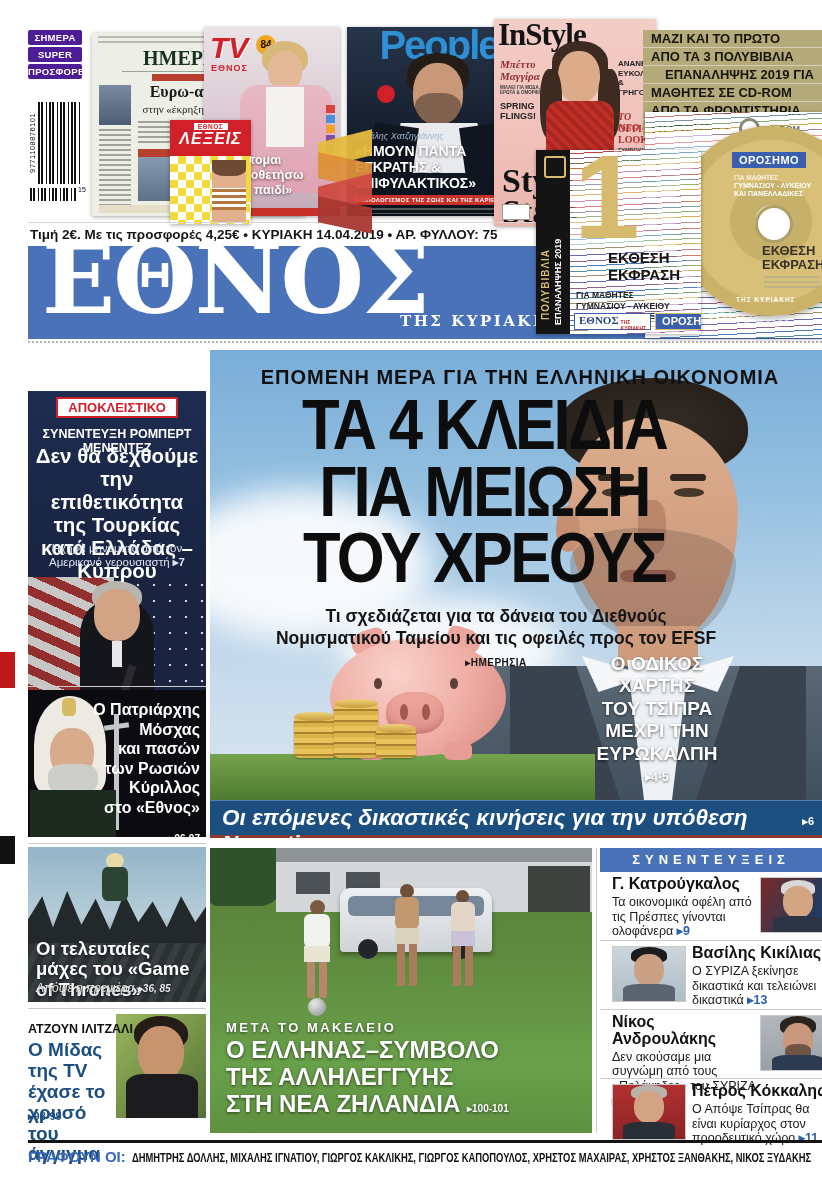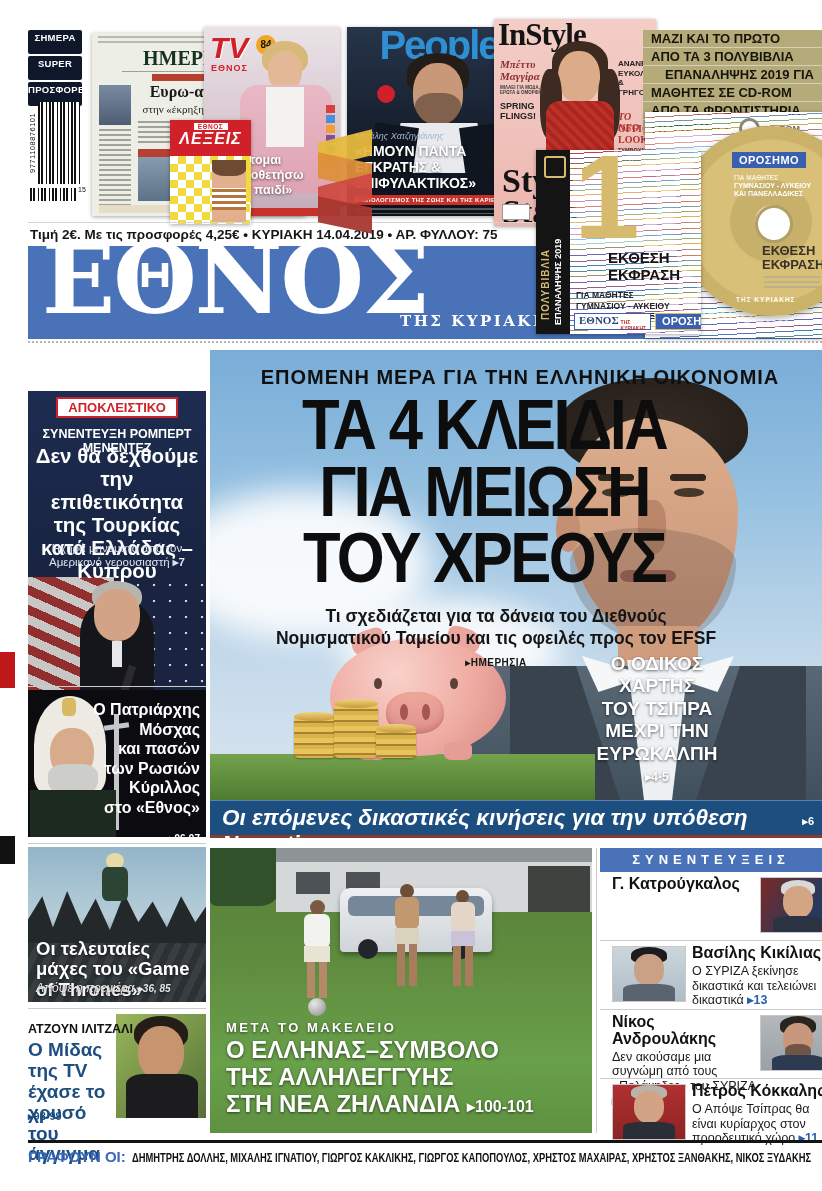--- a/index.html
+++ b/index.html
@@ -6,21 +6,21 @@
   #page{position:relative;width:822px;height:1191px;background:#fff;overflow:hidden;
         font-family:"Liberation Sans",sans-serif;color:#111;margin:0 auto;}
   .abs{position:absolute;}
   .hl{position:absolute;background:#ccc;}
   .cover{position:absolute;overflow:hidden;background:#fff;box-shadow:0 1px 4px rgba(0,0,0,.35);}
   .flines{background:repeating-linear-gradient(#a2a29a 0 2px,transparent 2px 5px);}
   .wavy{background:
     repeating-linear-gradient(177deg,#ffffff 0 5px,rgba(210,80,90,.55) 5px 6px,#ffffff 6px 10px,
       rgba(70,130,200,.55) 10px 11px,#ffffff 11px 15px,rgba(90,170,120,.5) 15px 16px,
       #ffffff 16px 20px,rgba(230,170,60,.55) 20px 21px,#ffffff 21px 26px,rgba(150,90,180,.45) 26px 27px);}
-  .offer-box{width:54px;height:24px;background:#0f172a;color:#fff;font-weight:bold;font-size:9.5px;
+  .offer-box{width:54px;height:15px;background:#4c1d95;color:#fff;font-weight:bold;font-size:9.5px;
       text-align:center;line-height:15px;margin-bottom:2px;border-radius:2px;letter-spacing:.3px;}
   .bars{background:repeating-linear-gradient(90deg,#111 0 2px,#fff 2px 3px,#111 3px 5px,#fff 5px 8px,#111 8px 9px,#fff 9px 11px);}
   .big-headline{font-weight:bold;font-size:70px;line-height:.95;letter-spacing:-3px;color:#0d0d0d;
       transform:scaleX(.88);transform-origin:center;white-space:nowrap;text-align:center;}
   .coin{background:repeating-linear-gradient(180deg,#e9c45c 0 5px,#a9812f 5px 7px,#d9b34a 7px 11px);
       border-radius:5px;position:absolute;box-shadow:0 1px 2px rgba(0,0,0,.3);}
   .coin-top{position:absolute;height:9px;border-radius:50%;background:linear-gradient(#f0d37a,#c79b3c);}
   .iv-item{position:absolute;left:12px;width:222px;height:61px;}
   .iv-name{font-weight:bold;font-size:16px;color:#111;line-height:1.05;margin:0 0 2px 0;}
   .iv-text{font-size:12.5px;line-height:1.18;color:#1a1a1a;margin:0;}
@@ -423,33 +423,35 @@
       <div class="abs" style="left:17px;top:56px;width:8px;height:40px;background:#a87c5c;"></div>
     </div>
     <div class="abs" style="left:98px;top:150px;width:18px;height:18px;border-radius:50%;
          background:radial-gradient(circle at 35% 30%,#e8e8e8,#8a8a8a);"></div>
     <div class="abs shadowtxt" style="left:16px;top:172px;color:#fff;">
       <div style="font-weight:bold;font-size:13px;letter-spacing:2.5px;">ΜΕΤΑ ΤΟ ΜΑΚΕΛΕΙΟ</div>
       <div style="font-weight:bold;font-size:24px;line-height:1.12;margin-top:2px;">Ο ΕΛΛΗΝΑΣ–ΣΥΜΒΟΛΟ</div>
       <div style="font-weight:bold;font-size:24px;line-height:1.12;">ΤΗΣ ΑΛΛΗΛΕΓΓΥΗΣ</div>
       <div style="font-weight:bold;font-size:24px;line-height:1.12;">
         <span>ΣΤΗ ΝΕΑ ΖΗΛΑΝΔΙΑ</span>
-        <span style="font-size:16px;font-weight:bold;margin-top:47px;">▸100-101</span>
+        <span style="font-size:10px;font-weight:bold;margin-top:47px;">▸100-101</span>
       </div>
     </div>
   </div>
 
   <div class="hl" style="left:596px;top:848px;width:1px;height:285px;"></div>
   <div class="abs" style="left:600px;top:848px;width:222px;height:285px;">
     <div class="abs" style="left:0;top:0;width:222px;height:24px;background:#4a72b8;color:#fff;font-weight:bold;
          font-size:13px;letter-spacing:5px;text-align:center;line-height:24px;">ΣΥΝΕΝΤΕΥΞΕΙΣ</div>
 
     <div class="iv-item" style="top:28px;">
       <div style="width:144px;">
         <p class="iv-name">Γ. Κατρούγκαλος</p>
+        <p class="iv-text"><span>Τα οικονομικά οφέλη από τις Πρέσπες γίνονται ολοφάνερα</span>
+          <span class="iv-page">▸9</span></p>
       </div>
       <div class="iv-ph" style="right:0;top:1px;background:linear-gradient(120deg,#7a2a28 0%,#243a5e 70%);">
         <div class="abs" style="left:20px;top:2px;width:34px;height:16px;border-radius:50% 50% 30% 30%;background:#d8d8d8;"></div>
         <div class="abs" style="left:22px;top:8px;width:30px;height:32px;border-radius:46%;background:#d4a582;"></div>
         <div class="abs" style="left:12px;top:38px;width:50px;height:18px;background:#2c3444;border-radius:30% 30% 0 0;"></div>
       </div>
     </div>
     <div class="hl" style="left:0;top:92px;width:222px;height:1px;"></div>
 
     <div class="iv-item" style="top:97px;">

